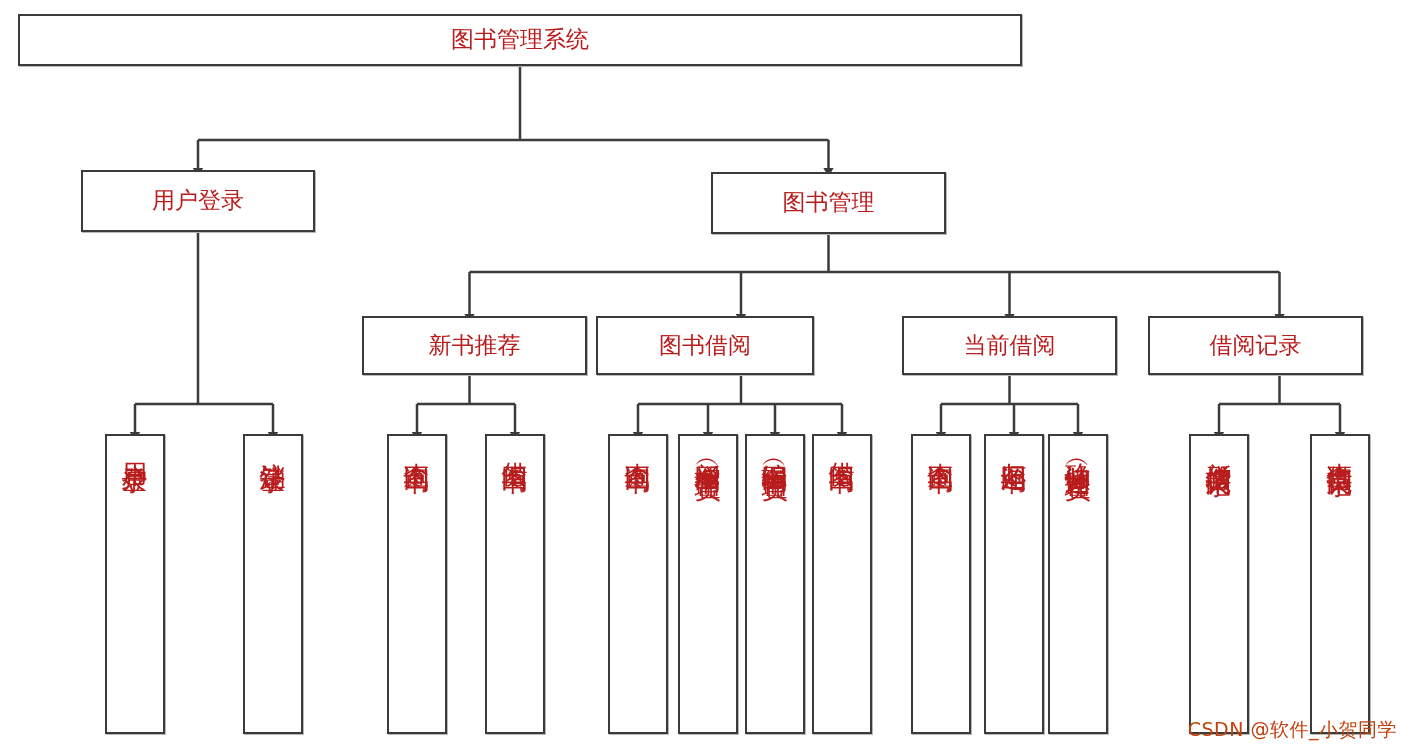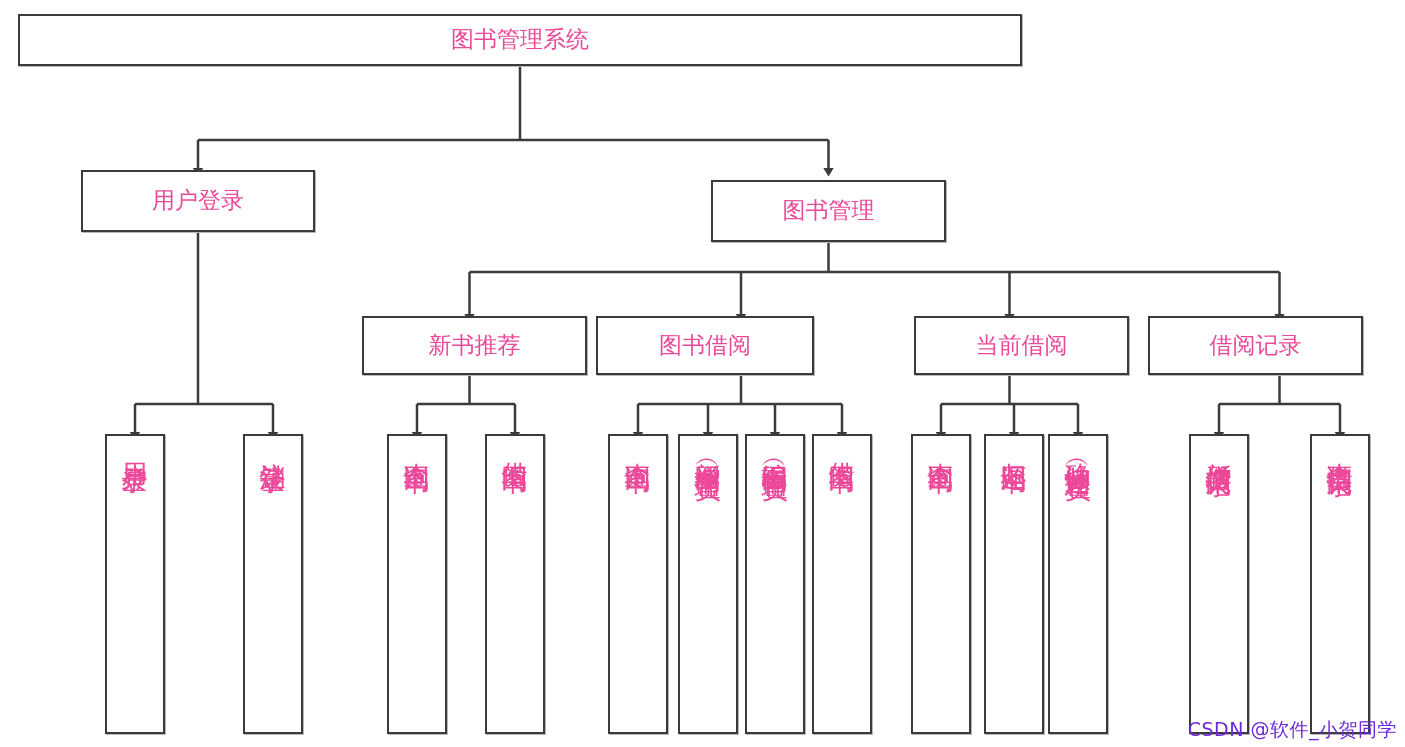--- a/index.html
+++ b/index.html
@@ -16,36 +16,36 @@
     border:2px solid #3b3b3b;
     box-shadow:1px 1px 0 0 #b8b8b8;
     display:flex;align-items:center;justify-content:center;
     color:#2b2b2b;
   }
   .node .lbl{
     display:block;
     text-align:center;
     line-height:1.18;
     white-space:nowrap;
-    color:#ec4899;
+    color:#b91c1c;
   }
   .node.horiz .lbl{font-size:23px;}
   .node.vert{align-items:flex-start;justify-content:center;padding-top:6px;}
   .node.vert .lbl{
     writing-mode:vertical-rl;
     text-orientation:upright;
     font-size:26px;
     letter-spacing:2px;
     line-height:1;
   }
   #watermark{
     position:absolute;
     right:8px;bottom:4px;
     font-size:19px;
-    color:#6d28d9;
+    color:#c2410c;
     letter-spacing:0.5px;
     white-space:nowrap;
     pointer-events:none;
   }
 </style>
 </head>
 <body>
 
 <div id="canvas">
 
@@ -92,30 +92,30 @@
       </g>
   </svg>
 
   <div id="nodes-layer">
       <div class="node horiz" style="left: 18px; top: 14px; width: 1004px; height: 52px;">
         <span class="lbl">图书管理系统</span>
       </div>
       <div class="node horiz" style="left: 81px; top: 170px; width: 234px; height: 62px;">
         <span class="lbl">用户登录</span>
       </div>
-      <div class="node horiz" style="left: 711px; top: 180px; width: 235px; height: 62px;">
+      <div class="node horiz" style="left: 711px; top: 172px; width: 235px; height: 62px;">
         <span class="lbl">图书管理</span>
       </div>
       <div class="node horiz" style="left: 362px; top: 316px; width: 225px; height: 59px;">
         <span class="lbl">新书推荐</span>
       </div>
       <div class="node horiz" style="left: 596px; top: 316px; width: 218px; height: 59px;">
         <span class="lbl">图书借阅</span>
       </div>
-      <div class="node horiz" style="left: 902px; top: 316px; width: 215px; height: 59px; margin-left: 12px;">
+      <div class="node horiz" style="left: 902px; top: 316px; width: 215px; height: 59px;">
         <span class="lbl">当前借阅</span>
       </div>
       <div class="node horiz" style="left: 1148px; top: 316px; width: 215px; height: 59px;">
         <span class="lbl">借阅记录</span>
       </div>
       <div class="node vert" style="left: 105px; top: 434px; width: 60px; height: 300px;">
         <span class="lbl">用户登录</span>
       </div>
       <div class="node vert" style="left: 243px; top: 434px; width: 60px; height: 300px;">
         <span class="lbl">注销登录</span>

